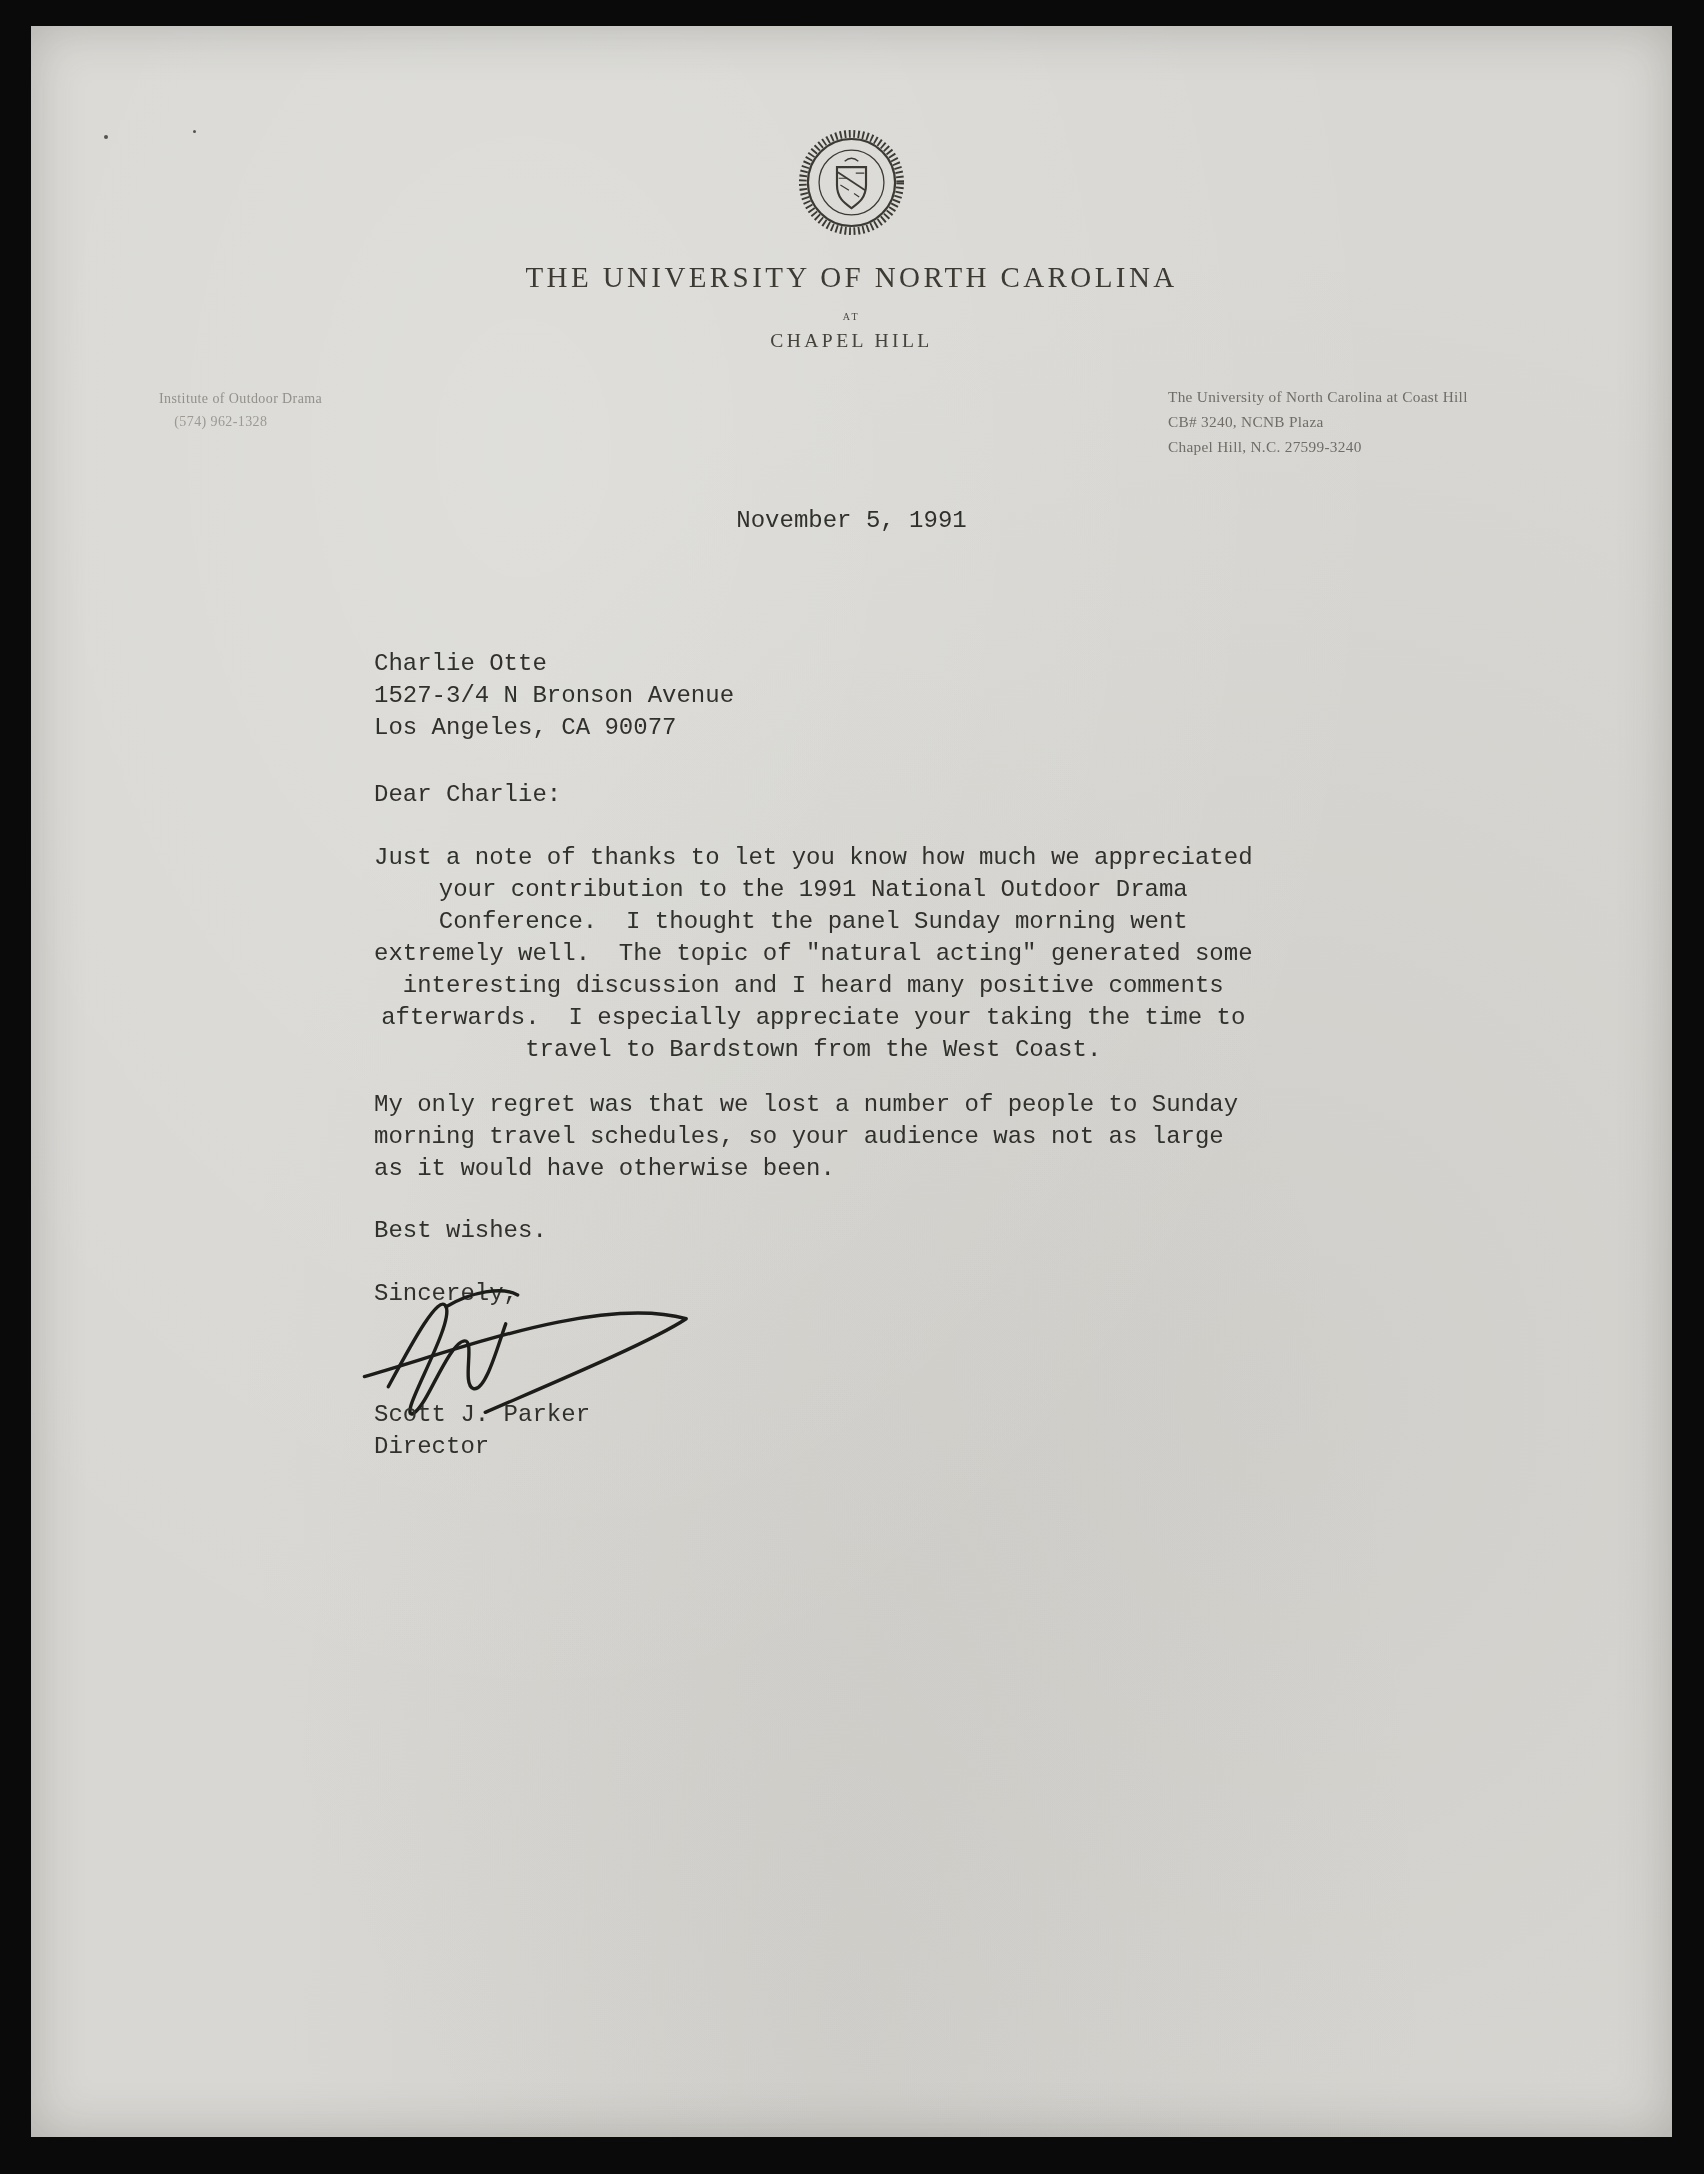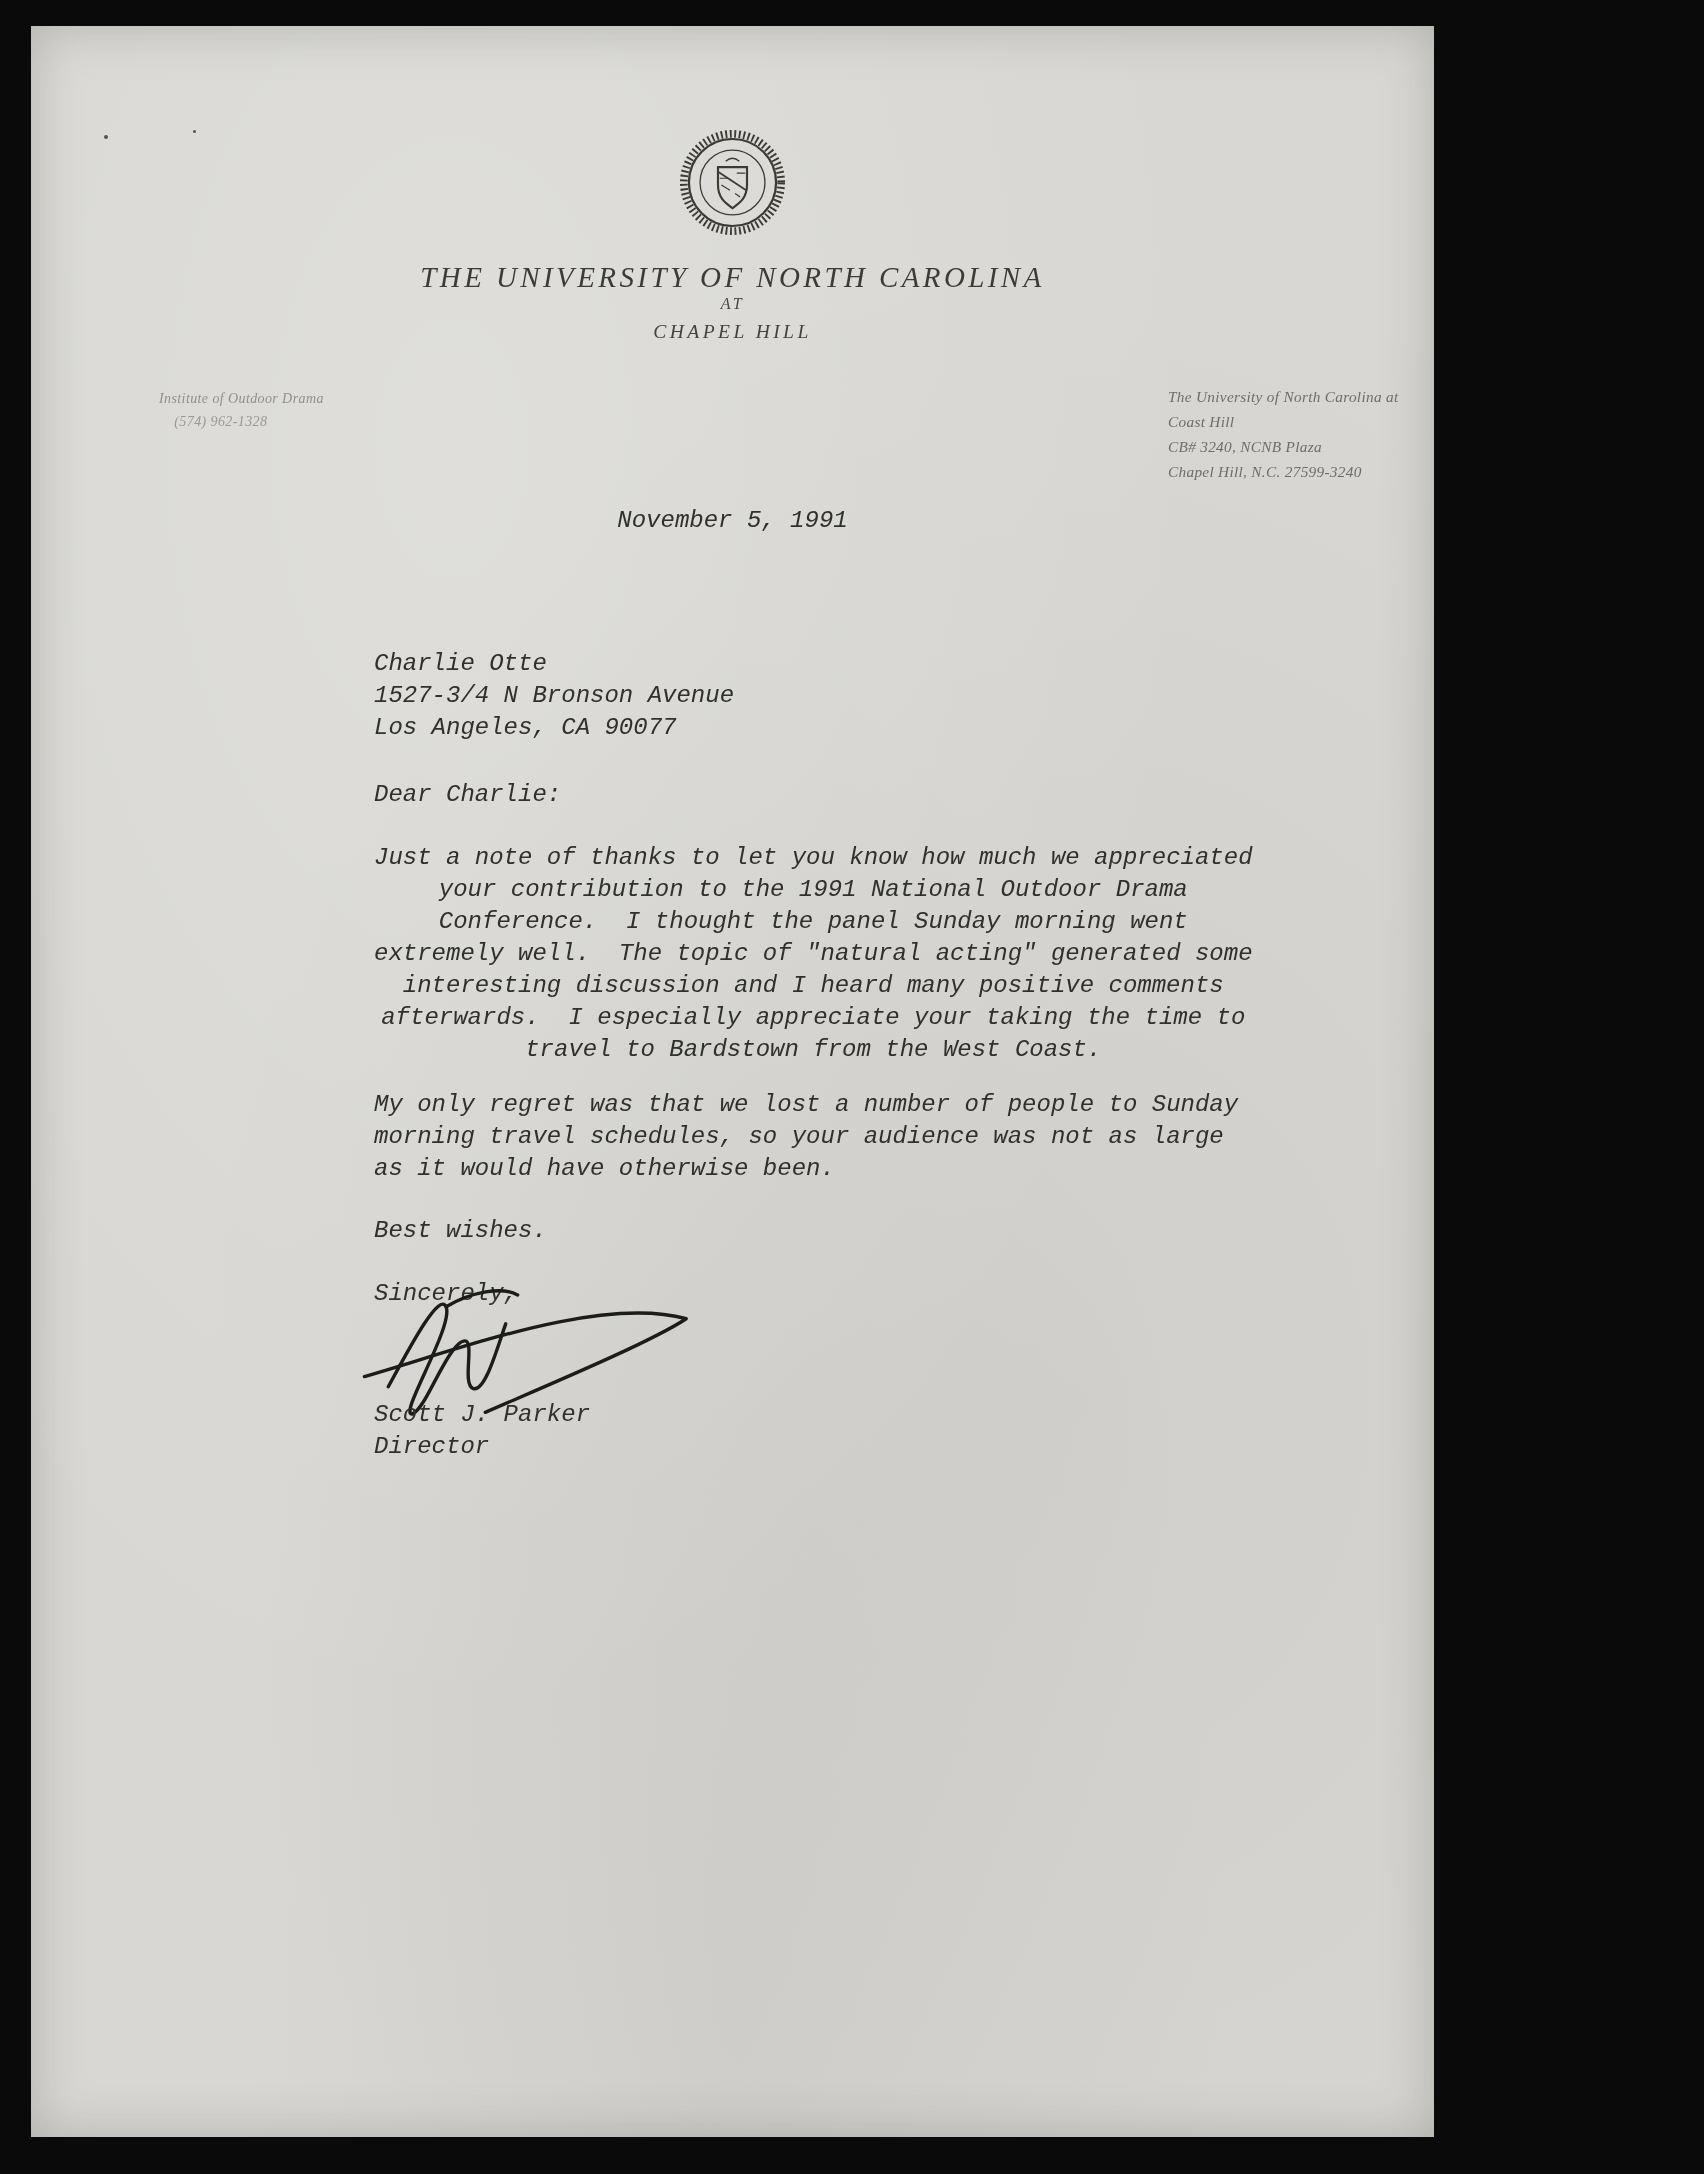--- a/index.html
+++ b/index.html
@@ -10,30 +10,29 @@
   body {
     width: 1704px;
     height: 2175px;
     position: relative;
     font-family: "Liberation Serif", serif;
   }
   .paper {
     position: absolute;
     left: 31px;
     top: 25.6px;
-    width: 1403px;
+    width: 1641px;
     height: 2111px;
     background-color: #d8d7d3;
     background-image:
       radial-gradient(ellipse at 30% 20%, rgba(255,255,255,0.18), rgba(255,255,255,0) 55%),
       radial-gradient(ellipse at 75% 65%, rgba(120,118,110,0.08), rgba(120,118,110,0) 60%),
       radial-gradient(ellipse at 50% 95%, rgba(110,108,100,0.07), rgba(110,108,100,0) 50%);
     box-shadow: inset 0 0 51px rgba(60,58,50,0.25);
     overflow: hidden;
-    font-style: italic;
   }
   .speck {
     position: absolute;
     background: #55534c;
     border-radius: 50%;
   }
   .letterhead {
     position: absolute;
     top: 101px;
     left: 0;
@@ -45,22 +44,22 @@
     display: inline-block;
     line-height: 0;
   }
   .lh-university {
     margin-top: 19px;
     font-size: 29px;
     letter-spacing: 3.4px;
     color: #3d3b34;
   }
   .lh-at {
-    margin-top: 1px;
-    font-size: 16px;
+    margin-top: 17px;
+    font-size: 10px;
     letter-spacing: 2.6px;
     color: #4a483f;
     text-align: center;
   }
   .lh-campus {
     margin-top: 8px;
     font-size: 19.6px;
     letter-spacing: 3.4px;
     color: #45433b;
   }

